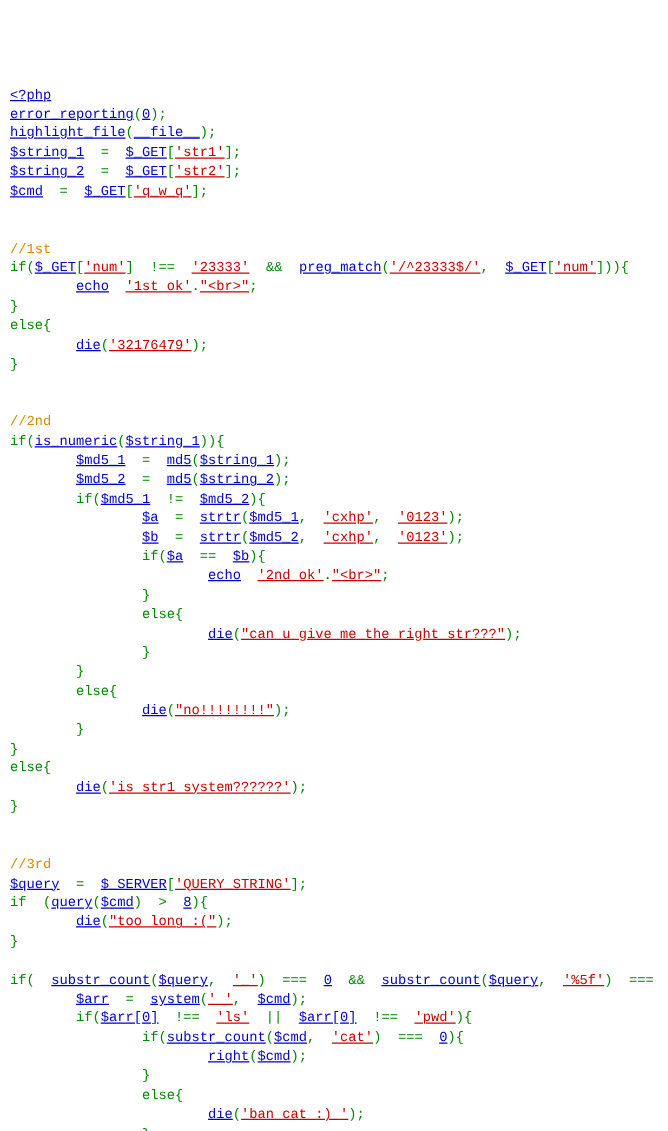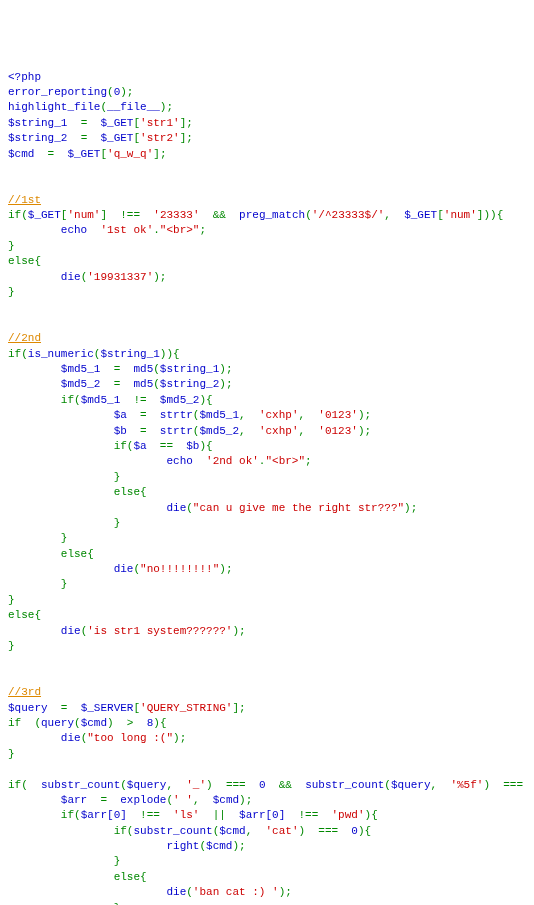--- a/index.html
+++ b/index.html
@@ -5,44 +5,44 @@
   body {
     margin: 0;
     padding: 8px;
     font-family: "Courier New", monospace;
     font-size: 11px;
     line-height: 1.4;
     background: #fff;
     color: #000;
     white-space: pre;
   }
-  .blue { color: #0000cc; }
-  .red { color: #cc0000; }
+  .blue { color: #0000cc; text-decoration: underline; }
+  .red { color: #cc0000; text-decoration: underline; }
   .green { color: #008800; }
-  .orange { color: #dd8800; text-decoration: underline; }
+  .orange { color: #dd8800; }
 </style>
 </head>
 <body>
 
 
 
 <div><span class="blue">&lt;?php</span>
 <span class="blue">error_reporting</span><span class="green">(</span><span class="blue">0</span><span class="green">)</span><span class="green">;</span>
 <span class="blue">highlight_file</span><span class="green">(</span><span class="blue">__file__</span><span class="green">)</span><span class="green">;</span>
 <span class="blue">$string_1</span>  <span class="green">=</span>  <span class="blue">$_GET</span><span class="green">[</span><span class="red">'str1'</span><span class="green">]</span><span class="green">;</span>
 <span class="blue">$string_2</span>  <span class="green">=</span>  <span class="blue">$_GET</span><span class="green">[</span><span class="red">'str2'</span><span class="green">]</span><span class="green">;</span>
 <span class="blue">$cmd</span>  <span class="green">=</span>  <span class="blue">$_GET</span><span class="green">[</span><span class="red">'q_w_q'</span><span class="green">]</span><span class="green">;</span>
 
 
 <span class="orange">//1st</span>
 <span class="green">if</span><span class="green">(</span><span class="blue">$_GET</span><span class="green">[</span><span class="red">'num'</span><span class="green">]</span>  <span class="green">!==</span>  <span class="red">'23333'</span>  <span class="green">&amp;&amp;</span>  <span class="blue">preg_match</span><span class="green">(</span><span class="red">'/^23333$/'</span><span class="green">,</span>  <span class="blue">$_GET</span><span class="green">[</span><span class="red">'num'</span><span class="green">]</span><span class="green">)</span><span class="green">)</span><span class="green">{</span>
         <span class="blue">echo</span>  <span class="red">'1st ok'</span><span class="green">.</span><span class="red">"&lt;br&gt;"</span><span class="green">;</span>
 <span class="green">}</span>
 <span class="green">else</span><span class="green">{</span>
-        <span class="blue">die</span><span class="green">(</span><span class="red">'19931337'</span><span class="green">)</span><span class="green">;</span>
+        <span class="blue">die</span><span class="green">(</span><span class="red">'32176479'</span><span class="green">)</span><span class="green">;</span>
 <span class="green">}</span>
 
 
 <span class="orange">//2nd</span>
 <span class="green">if</span><span class="green">(</span><span class="blue">is_numeric</span><span class="green">(</span><span class="blue">$string_1</span><span class="green">)</span><span class="green">)</span><span class="green">{</span>
         <span class="blue">$md5_1</span>  <span class="green">=</span>  <span class="blue">md5</span><span class="green">(</span><span class="blue">$string_1</span><span class="green">)</span><span class="green">;</span>
         <span class="blue">$md5_2</span>  <span class="green">=</span>  <span class="blue">md5</span><span class="green">(</span><span class="blue">$string_2</span><span class="green">)</span><span class="green">;</span>
         <span class="green">if</span><span class="green">(</span><span class="blue">$md5_1</span>  <span class="green">!=</span>  <span class="blue">$md5_2</span><span class="green">)</span><span class="green">{</span>
                 <span class="blue">$a</span>  <span class="green">=</span>  <span class="blue">strtr</span><span class="green">(</span><span class="blue">$md5_1</span><span class="green">,</span>  <span class="red">'cxhp'</span><span class="green">,</span>  <span class="red">'0123'</span><span class="green">)</span><span class="green">;</span>
                 <span class="blue">$b</span>  <span class="green">=</span>  <span class="blue">strtr</span><span class="green">(</span><span class="blue">$md5_2</span><span class="green">,</span>  <span class="red">'cxhp'</span><span class="green">,</span>  <span class="red">'0123'</span><span class="green">)</span><span class="green">;</span>
@@ -62,21 +62,21 @@
 <span class="green">}</span>
 
 
 <span class="orange">//3rd</span>
 <span class="blue">$query</span>  <span class="green">=</span>  <span class="blue">$_SERVER</span><span class="green">[</span><span class="red">'QUERY_STRING'</span><span class="green">]</span><span class="green">;</span>
 <span class="green">if</span>  <span class="green">(</span><span class="blue">query</span><span class="green">(</span><span class="blue">$cmd</span><span class="green">)</span>  <span class="green">&gt;</span>  <span class="blue">8</span><span class="green">)</span><span class="green">{</span>
         <span class="blue">die</span><span class="green">(</span><span class="red">"too long :("</span><span class="green">)</span><span class="green">;</span>
 <span class="green">}</span>
 
 <span class="green">if</span><span class="green">(</span>  <span class="blue">substr_count</span><span class="green">(</span><span class="blue">$query</span><span class="green">,</span>  <span class="red">'_'</span><span class="green">)</span>  <span class="green">===</span>  <span class="blue">0</span>  <span class="green">&amp;&amp;</span>  <span class="blue">substr_count</span><span class="green">(</span><span class="blue">$query</span><span class="green">,</span>  <span class="red">'%5f'</span><span class="green">)</span>  <span class="green">===</span>    
-        <span class="blue">$arr</span>  <span class="green">=</span>  <span class="blue">explode</span><span class="green">(</span><span class="red">' '</span><span class="green">,</span>  <span class="blue">$cmd</span><span class="green">)</span><span class="green">;</span>
+        <span class="blue">$arr</span>  <span class="green">=</span>  <span class="blue">system</span><span class="green">(</span><span class="red">' '</span><span class="green">,</span>  <span class="blue">$cmd</span><span class="green">)</span><span class="green">;</span>
         <span class="green">if</span><span class="green">(</span><span class="blue">$arr[0]</span>  <span class="green">!==</span>  <span class="red">'ls'</span>  <span class="green">||</span>  <span class="blue">$arr[0]</span>  <span class="green">!==</span>  <span class="red">'pwd'</span><span class="green">)</span><span class="green">{</span>
                 <span class="green">if</span><span class="green">(</span><span class="blue">substr_count</span><span class="green">(</span><span class="blue">$cmd</span><span class="green">,</span>  <span class="red">'cat'</span><span class="green">)</span>  <span class="green">===</span>  <span class="blue">0</span><span class="green">)</span><span class="green">{</span>
                         <span class="blue">right</span><span class="green">(</span><span class="blue">$cmd</span><span class="green">)</span><span class="green">;</span>
                 <span class="green">}</span>
                 <span class="green">else</span><span class="green">{</span>
                         <span class="blue">die</span><span class="green">(</span><span class="red">'ban cat :) '</span><span class="green">)</span><span class="green">;</span>
                 <span class="green">}</span>
         
         
                 

